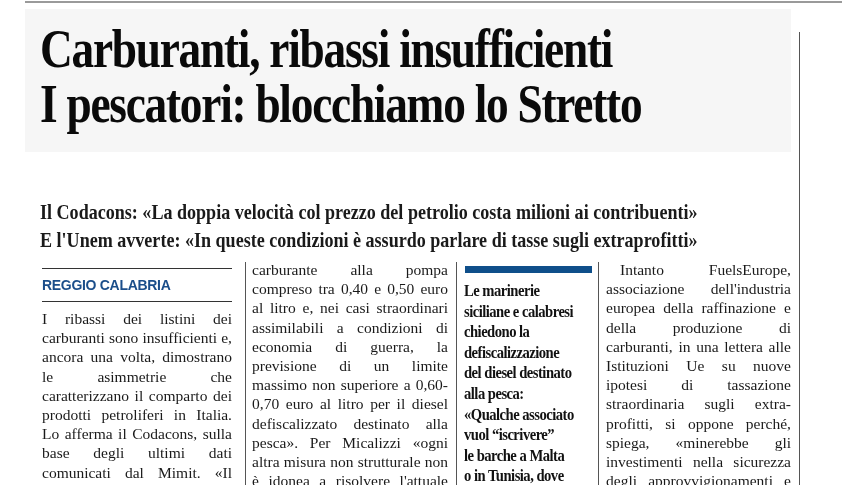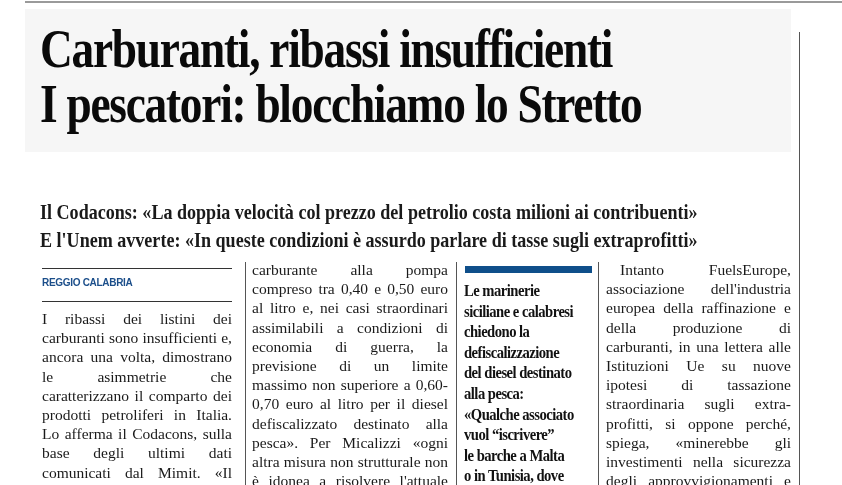--- a/index.html
+++ b/index.html
@@ -5,21 +5,21 @@
   html, body { margin:0; padding:0; }
   body { width:842px; height:485px; overflow:hidden; background:#fff; position:relative; font-family:"Liberation Serif", "DejaVu Serif", serif; color:#111; }
   .top-rule { position:absolute; left:25px; right:0; top:1px; height:2px; background:#9a9a9a; }
   .headline-box { position:absolute; left:25px; top:9px; width:766px; height:143px; background:#f6f6f6; }
   .headline { position:absolute; left:40px; top:22px; width:760px; margin:0; font-family:"Liberation Serif", serif; font-weight:bold; font-size:54px; line-height:55px; letter-spacing:-1.5px; transform:scaleX(0.84); transform-origin:left top; white-space:nowrap; color:#0a0a0a; }
   .headline span { display:block; }
   .vrule-right { position:absolute; left:799px; top:32px; width:1px; height:460px; background:#555; }
   .subhead { position:absolute; left:40px; top:198px; margin:0; font-family:"Liberation Serif", serif; font-size:21px; line-height:28px; transform:scaleX(0.86); transform-origin:left top; white-space:nowrap; color:#1a1a1a; }
   .subhead span { display:block; }
   .kicker-rule { position:absolute; left:42px; width:190px; height:1px; background:#333; }
-  .kicker { position:absolute; left:42px; top:277px; font-family:"Liberation Sans", "DejaVu Sans", sans-serif; font-weight:bold; font-size:10px; letter-spacing:-0.3px; color:#1b4e8a; white-space:nowrap; }
+  .kicker { position:absolute; left:42px; top:277px; font-family:"Liberation Sans", "DejaVu Sans", sans-serif; font-weight:bold; font-size:14px; letter-spacing:-0.3px; color:#1b4e8a; white-space:nowrap; }
   .col { position:absolute; font-size:15.5px; line-height:19.2px; color:#1a1a1a; text-align:justify; }
   .col p { margin:0; }
   .col1 { left:42px; top:309px; width:190px; }
   .col2 { left:252px; top:260px; width:196px; }
   .col4 { left:606px; top:260px; width:185px; text-indent:0; }
   .col4 p { text-indent:14px; }
   .divider { position:absolute; width:1px; background:#555; top:262px; height:223px; }
   .side-bar { position:absolute; left:465px; top:266px; width:127px; height:7px; background:#0f4f8a; }
   .side-text { position:absolute; left:464px; top:281px; width:140px; font-family:"Liberation Serif", serif; font-weight:bold; font-size:17px; line-height:20.6px; letter-spacing:-0.6px; transform:scaleX(0.86); transform-origin:left top; color:#111; }
   .side-text span { display:block; white-space:nowrap; }

